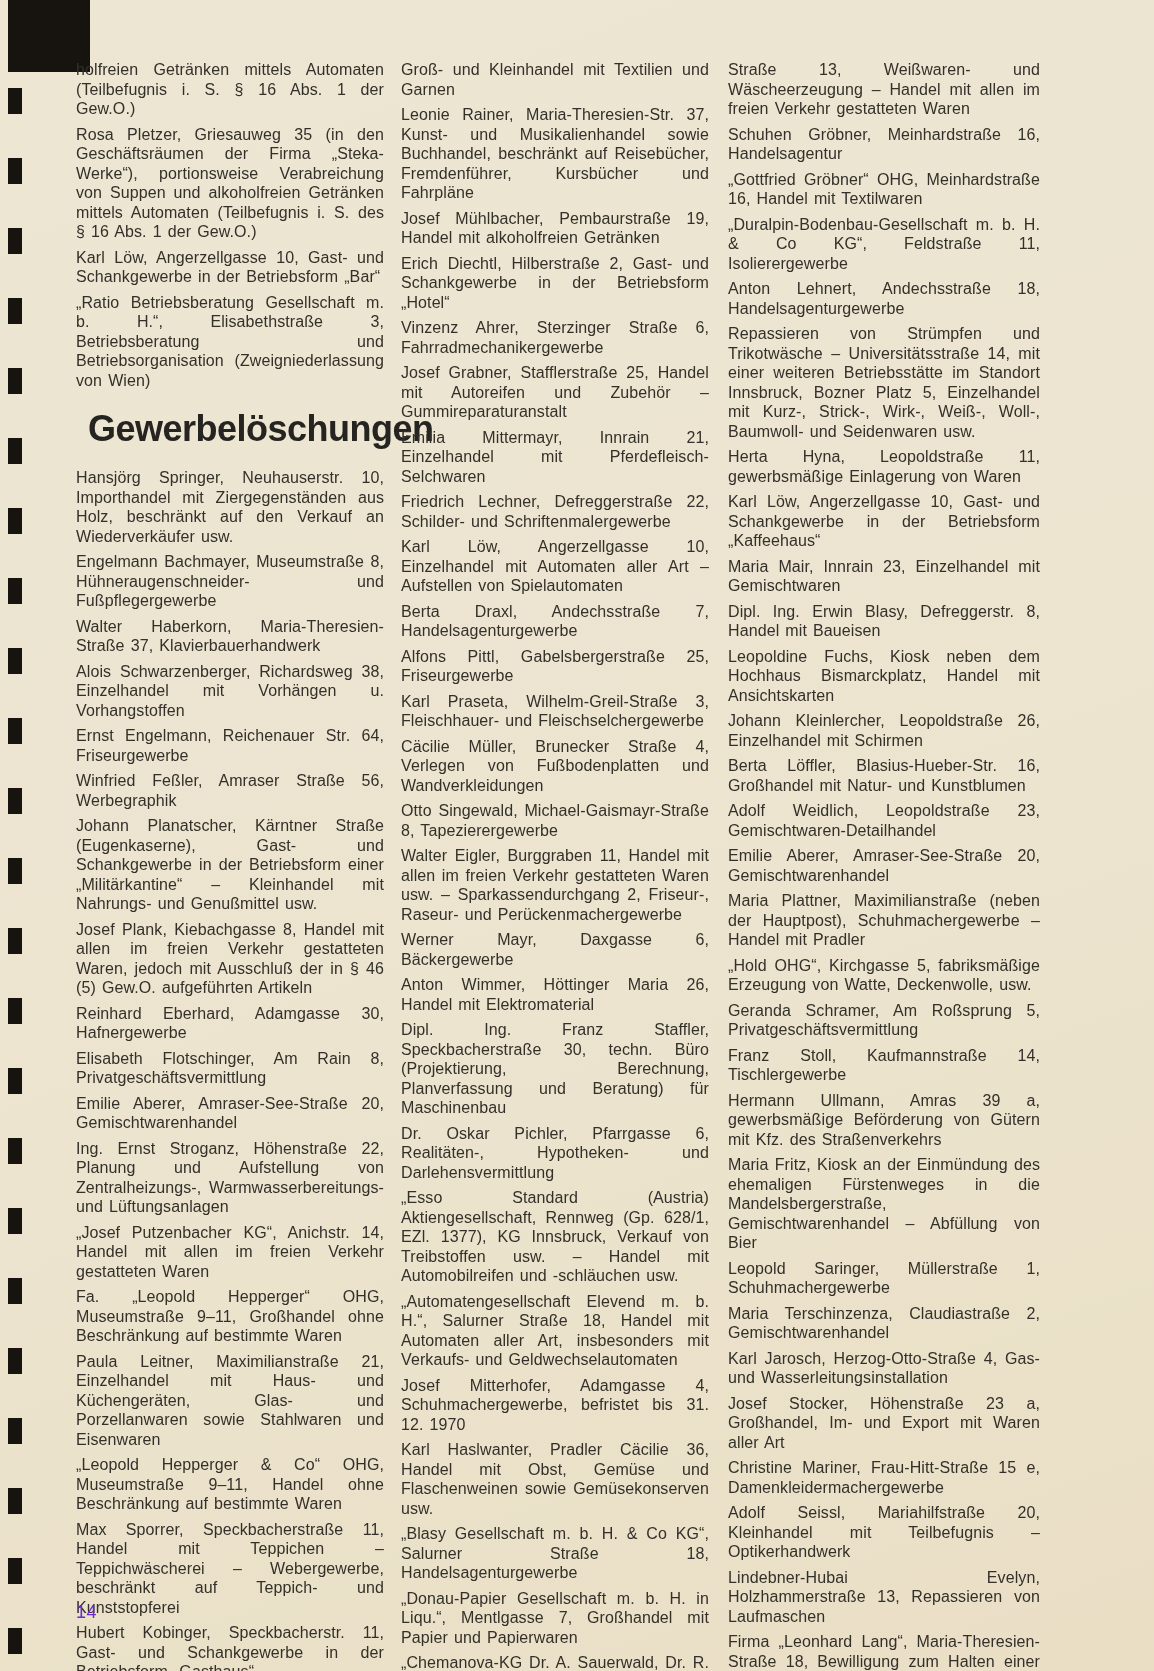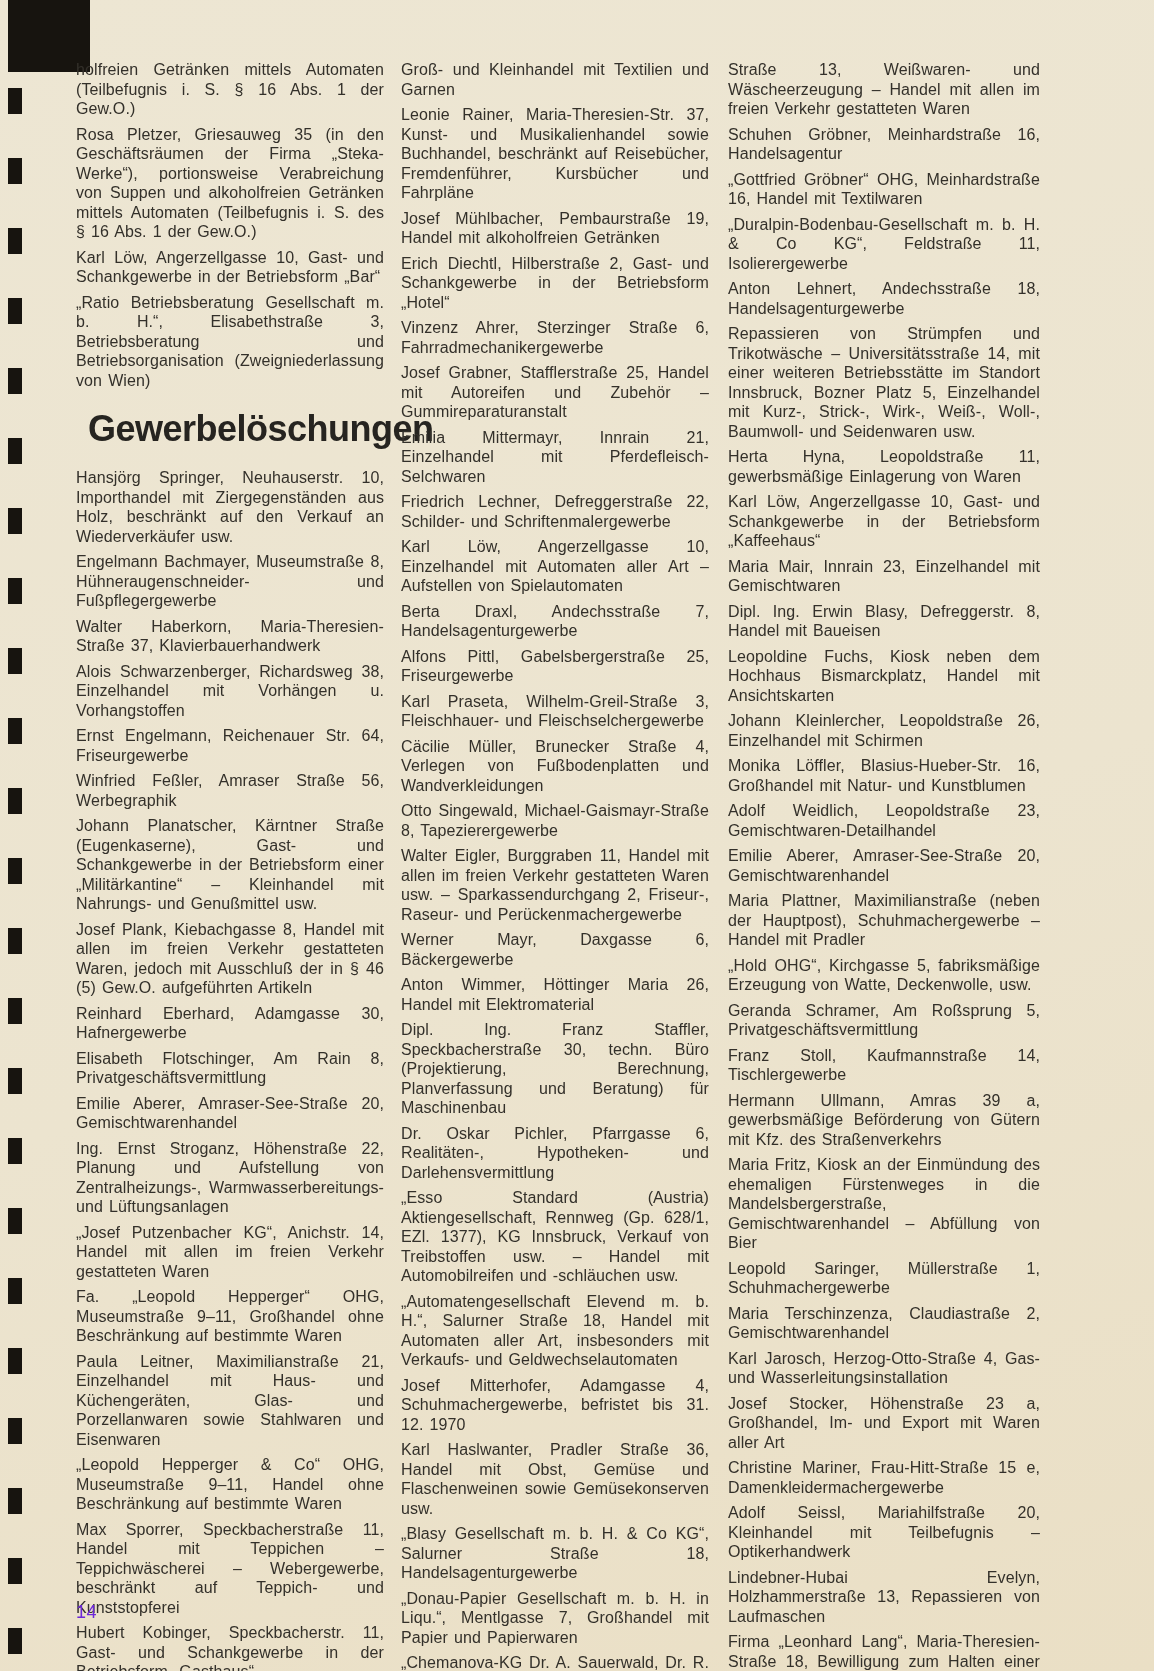--- a/index.html
+++ b/index.html
@@ -136,40 +136,40 @@
       <p class="entry">Cäcilie Müller, Brunecker Straße 4, Verlegen von Fußbodenplatten und Wandverkleidungen</p>
       <p class="entry">Otto Singewald, Michael-Gaismayr-Straße 8, Tapezierergewerbe</p>
       <p class="entry">Walter Eigler, Burggraben 11, Handel mit allen im freien Verkehr gestatteten Waren usw. – Sparkassendurchgang 2, Friseur-, Raseur- und Perückenmachergewerbe</p>
       <p class="entry">Werner Mayr, Daxgasse 6, Bäckergewerbe</p>
       <p class="entry">Anton Wimmer, Höttinger Maria 26, Handel mit Elektromaterial</p>
       <p class="entry">Dipl. Ing. Franz Staffler, Speckbacherstraße 30, techn. Büro (Projektierung, Berechnung, Planverfassung und Beratung) für Maschinenbau</p>
       <p class="entry">Dr. Oskar Pichler, Pfarrgasse 6, Realitäten-, Hypotheken- und Darlehensvermittlung</p>
       <p class="entry">„Esso Standard (Austria) Aktiengesellschaft, Rennweg (Gp. 628/1, EZl. 1377), KG Innsbruck, Verkauf von Treibstoffen usw. – Handel mit Automobilreifen und -schläuchen usw.</p>
       <p class="entry">„Automatengesellschaft Elevend m. b. H.“, Salurner Straße 18, Handel mit Automaten aller Art, insbesonders mit Verkaufs- und Geldwechselautomaten</p>
       <p class="entry">Josef Mitterhofer, Adamgasse 4, Schuhmachergewerbe, befristet bis 31. 12. 1970</p>
-      <p class="entry">Karl Haslwanter, Pradler Straße 36, Handel mit Obst, Gemüse und Flaschenweinen sowie Gemüsekonserven usw.</p>
+      <p class="entry">Karl Haslwanter, Pradler Cäcilie 36, Handel mit Obst, Gemüse und Flaschenweinen sowie Gemüsekonserven usw.</p>
       <p class="entry">„Blasy Gesellschaft m. b. H. &amp; Co KG“, Salurner Straße 18, Handelsagenturgewerbe</p>
       <p class="entry">„Donau-Papier Gesellschaft m. b. H. in Liqu.“, Mentlgasse 7, Großhandel mit Papier und Papierwaren</p>
       <p class="entry">„Chemanova-KG Dr. A. Sauerwald, Dr. R. Pfeningberger“, Gänsbacherstraße 6, Konzession gem. § 15 Pkt. 14 der Gew. O. zur Herstellung von Giften</p>
     </div>
 
   <div class="col" id="col3">
       <p class="entry">Straße 13, Weißwaren- und Wäscheerzeugung – Handel mit allen im freien Verkehr gestatteten Waren</p>
       <p class="entry">Schuhen Gröbner, Meinhardstraße 16, Handelsagentur</p>
       <p class="entry">„Gottfried Gröbner“ OHG, Meinhardstraße 16, Handel mit Textilwaren</p>
       <p class="entry">„Duralpin-Bodenbau-Gesellschaft m. b. H. &amp; Co KG“, Feldstraße 11, Isolierergewerbe</p>
       <p class="entry">Anton Lehnert, Andechsstraße 18, Handelsagenturgewerbe</p>
       <p class="entry">Repassieren von Strümpfen und Trikotwäsche – Universitätsstraße 14, mit einer weiteren Betriebsstätte im Standort Innsbruck, Bozner Platz 5, Einzelhandel mit Kurz-, Strick-, Wirk-, Weiß-, Woll-, Baumwoll- und Seidenwaren usw.</p>
       <p class="entry">Herta Hyna, Leopoldstraße 11, gewerbsmäßige Einlagerung von Waren</p>
       <p class="entry">Karl Löw, Angerzellgasse 10, Gast- und Schankgewerbe in der Betriebsform „Kaffeehaus“</p>
       <p class="entry">Maria Mair, Innrain 23, Einzelhandel mit Gemischtwaren</p>
       <p class="entry">Dipl. Ing. Erwin Blasy, Defreggerstr. 8, Handel mit Baueisen</p>
       <p class="entry">Leopoldine Fuchs, Kiosk neben dem Hochhaus Bismarckplatz, Handel mit Ansichtskarten</p>
       <p class="entry">Johann Kleinlercher, Leopoldstraße 26, Einzelhandel mit Schirmen</p>
-      <p class="entry">Monika Löffler, Blasius-Hueber-Str. 16, Großhandel mit Natur- und Kunstblumen</p>
+      <p class="entry">Berta Löffler, Blasius-Hueber-Str. 16, Großhandel mit Natur- und Kunstblumen</p>
       <p class="entry">Adolf Weidlich, Leopoldstraße 23, Gemischtwaren-Detailhandel</p>
       <p class="entry">Emilie Aberer, Amraser-See-Straße 20, Gemischtwarenhandel</p>
       <p class="entry">Maria Plattner, Maximilianstraße (neben der Hauptpost), Schuhmachergewerbe – Handel mit Pradler</p>
       <p class="entry">„Hold OHG“, Kirchgasse 5, fabriksmäßige Erzeugung von Watte, Deckenwolle, usw.</p>
       <p class="entry">Geranda Schramer, Am Roßsprung 5, Privatgeschäftsvermittlung</p>
       <p class="entry">Franz Stoll, Kaufmannstraße 14, Tischlergewerbe</p>
       <p class="entry">Hermann Ullmann, Amras 39 a, gewerbsmäßige Beförderung von Gütern mit Kfz. des Straßenverkehrs</p>
       <p class="entry">Maria Fritz, Kiosk an der Einmündung des ehemaligen Fürstenweges in die Mandelsbergerstraße, Gemischtwarenhandel – Abfüllung von Bier</p>
       <p class="entry">Leopold Saringer, Müllerstraße 1, Schuhmachergewerbe</p>
       <p class="entry">Maria Terschinzenza, Claudiastraße 2, Gemischtwarenhandel</p>

